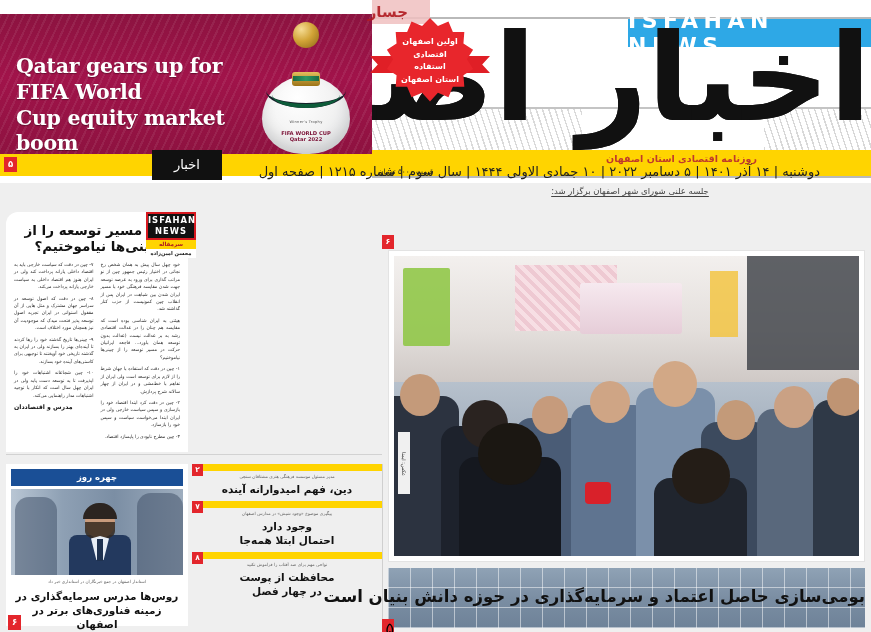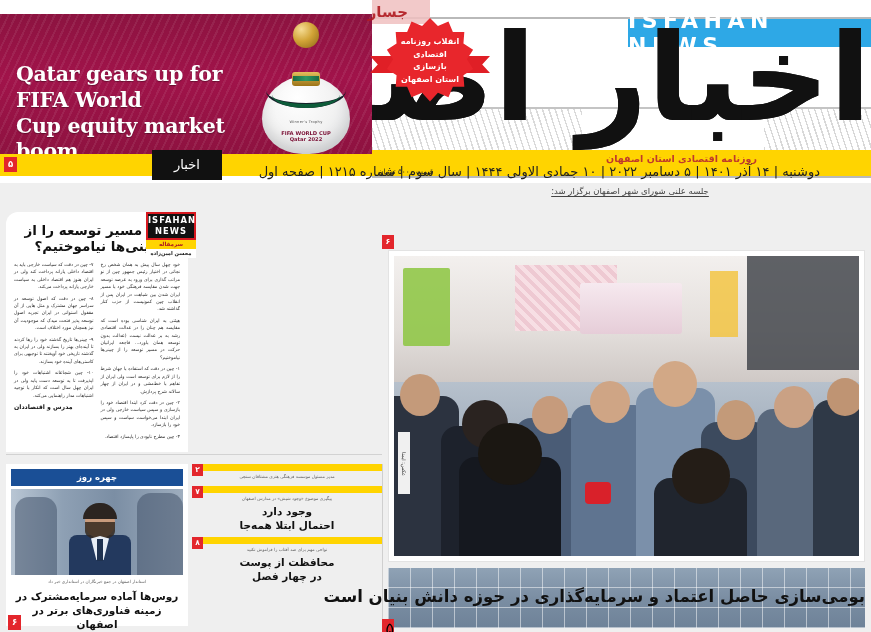--- a/index.html
+++ b/index.html
@@ -22,21 +22,20 @@
       linear-gradient(180deg,#8c1340 0%,#a1134a 45%,#8e1240 100%);
     overflow:hidden;
   }
   .promo-title {
     position:absolute; right:auto; left:16px; top:40px; width:230px;
     direction:ltr; text-align:left;
     font-family:"DejaVu Serif","Liberation Serif",serif;
     font-weight:bold; font-size:20.5px; line-height:1.26; color:#ffffff;
     letter-spacing:-.3px;
     text-shadow:0 1px 1px rgba(0,0,0,.35);
-    margin-top:8px;
   }
   .trophy-wrap { position:absolute; left:242px; top:6px; width:122px; height:134px; }
   .trophy-ball {
     position:absolute; left:20px; top:56px; width:88px; height:78px;
     background:radial-gradient(ellipse at 40% 28%, #ffffff 0%, #f2f2f2 50%, #d7d9dd 100%);
     border-radius:50% 50% 46% 46%/55% 55% 45% 45%;
     box-shadow:inset 0 -8px 14px rgba(0,0,0,.12);
   }
   .ball-seam {
     position:absolute; left:24px; top:54px; width:80px; height:34px;
@@ -371,23 +370,23 @@
       <div class="price">قیمت ۵۰۰۰ تومان</div>
 
       <div class="stamp"></div>
       <div class="stamp-txt">جسار</div>
 
       <div class="rosette">
         <div class="ribbon-l"></div>
         <div class="ribbon-r"></div>
         <div class="star"></div>
         <div class="rosette-txt">
-          <div>انقلاب روزنامه</div>
+          <div>اولین اصفهان</div>
           <div>اقتصادی</div>
-          <div>بازسازی</div>
+          <div>استفاده</div>
           <div>استان اصفهان</div>
         </div>
       </div>
     </div>
   </div>
 
   <div class="body">
 
     <div class="editorial">
       <div class="edit-title">چرا مسیر توسعه را از چینی‌ها نیاموختیم؟</div>
@@ -430,33 +429,34 @@
           <div class="fd-body"></div>
           <div class="fd-head"></div>
           <div class="fd-hair"></div>
           <div class="fd-beard"></div>
           <div class="fd-shirt"></div>
           <div class="fd-tie"></div>
         </div>
       </div>
       <div class="faceday-cap">استاندار اصفهان در جمع خبرنگاران در استانداری خبر داد</div>
       <div class="faceday-title">
-        <div>روس‌ها آماده سرمایه‌مشترک در</div>
+        <div>روس‌ها مدرس سرمایه‌گذاری در</div>
         <div>زمینه فناوری‌های برتر در اصفهان</div>
       </div>
       <div class="faceday-badge">۶</div>
     </div>
 
     <div class="briefs">
 
       <div class="brief">
         <div class="brief-bar"></div>
         <div class="brief-badge">۲</div>
         <div class="brief-kicker">مدیر مسئول موسسه فرهنگی هنری مشتاقان سنجی</div>
         <div class="brief-title">
+          <div>دین، فهم امیدوارانه آینده</div>
         </div>
       </div>
 
       <div class="brief">
         <div class="brief-bar"></div>
         <div class="brief-badge">۷</div>
         <div class="brief-kicker">پیگیری موضوع «وجود شپش» در مدارس اصفهان</div>
         <div class="brief-title">
           <div>وجود دارد</div>
           <div>احتمال ابتلا همه‌جا</div>

